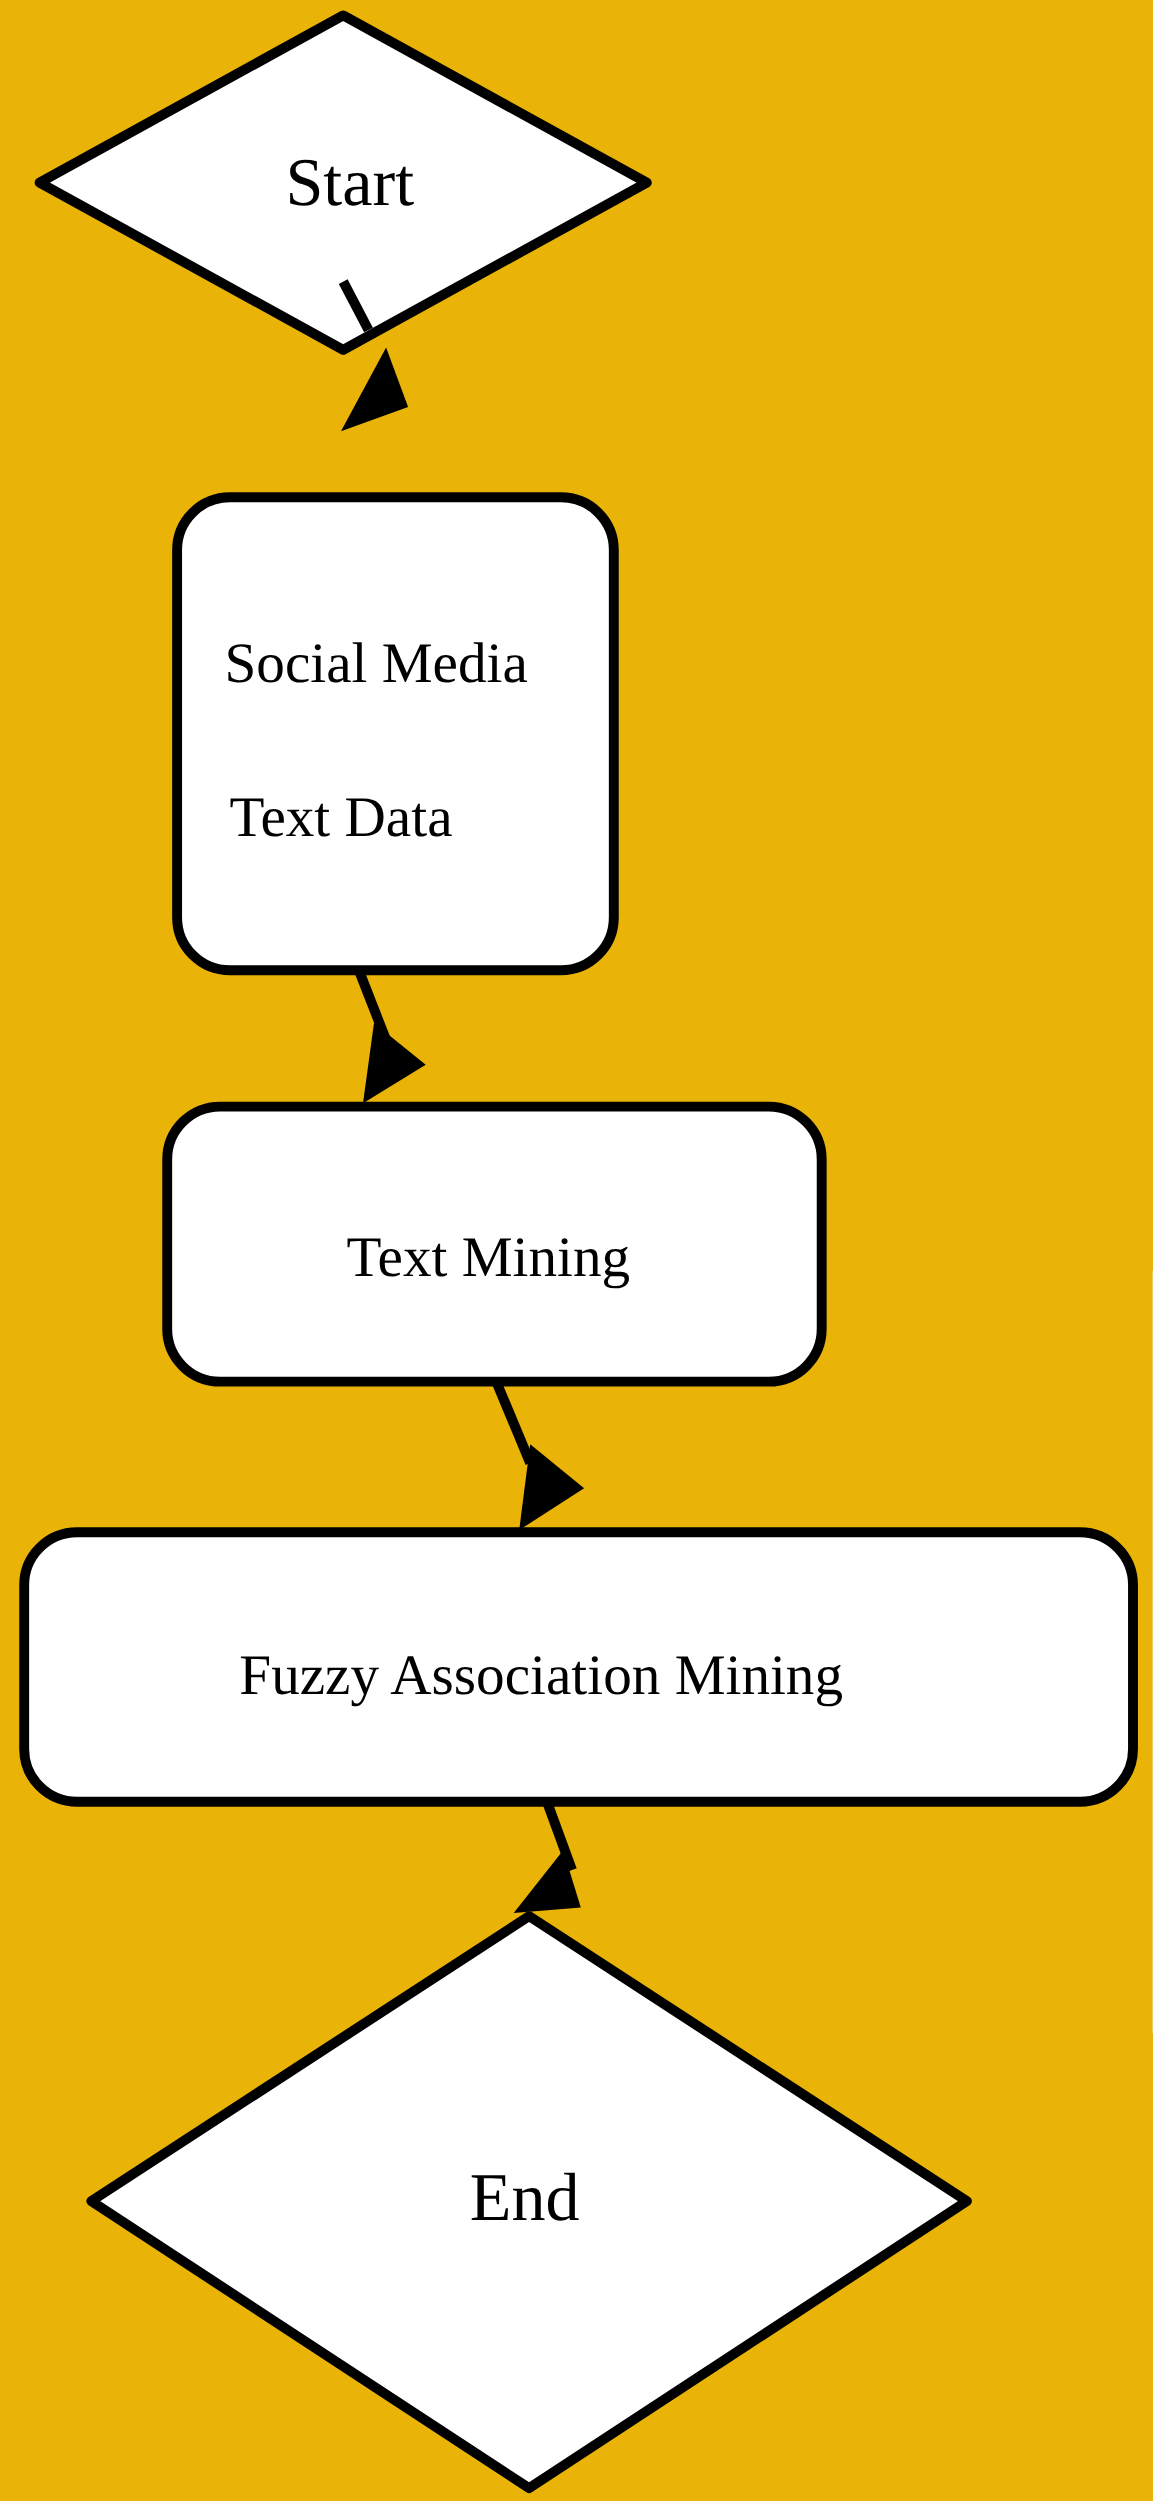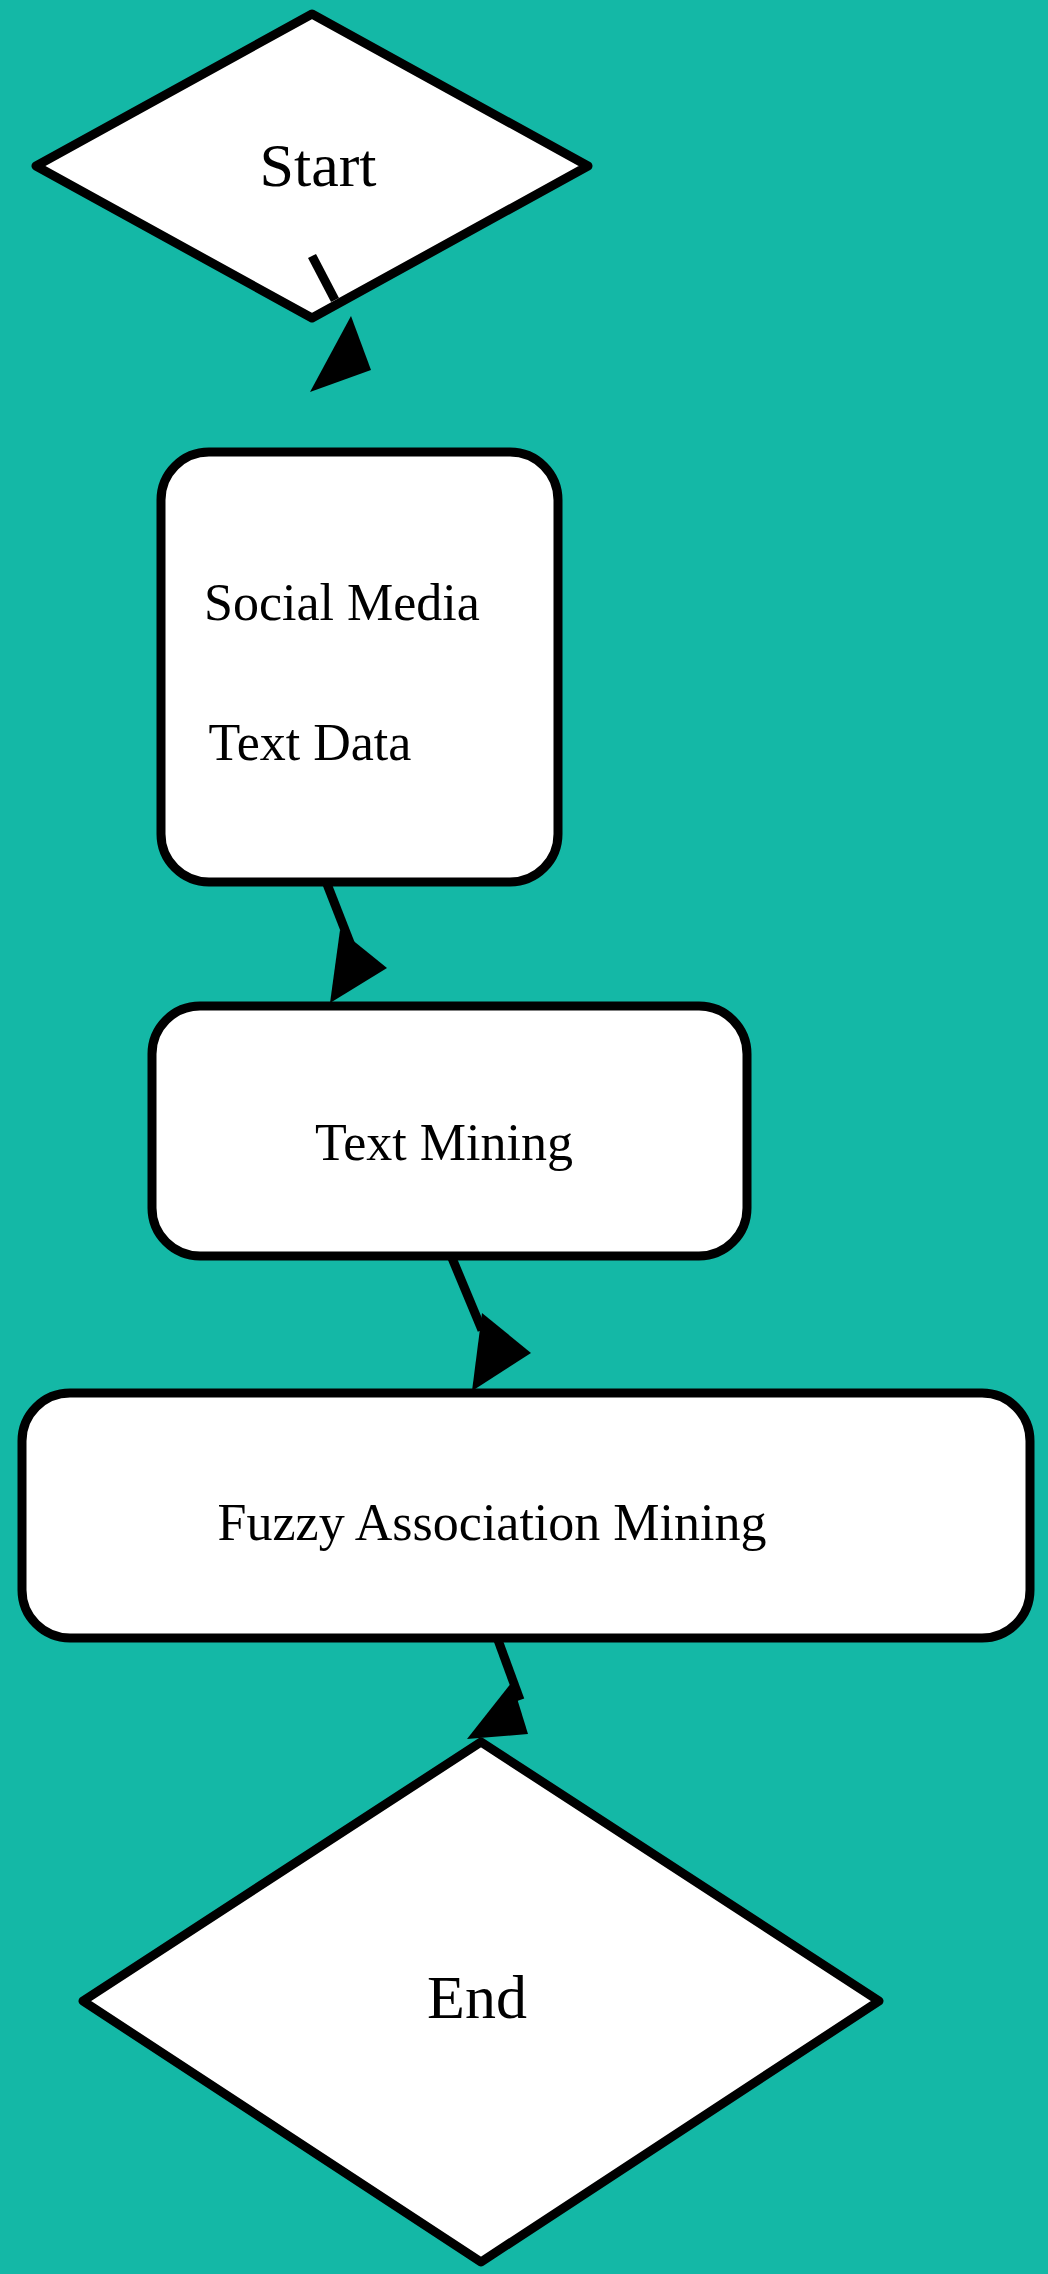--- a/index.html
+++ b/index.html
@@ -11,21 +11,21 @@
   body {
     width: 1048px;
     height: 2274px;
     overflow: hidden;
     font-family: "Liberation Serif", "DejaVu Serif", serif;
   }
   #flow-root {
     position: relative;
     width: 1048px;
     height: 2274px;
-    background: #14b8a6;
+    background: #eab308;
   }
   #flow-svg {
     position: absolute;
     top: 0;
     left: 0;
     width: 1048px;
     height: 2274px;
     display: block;
   }
   .node-label {

